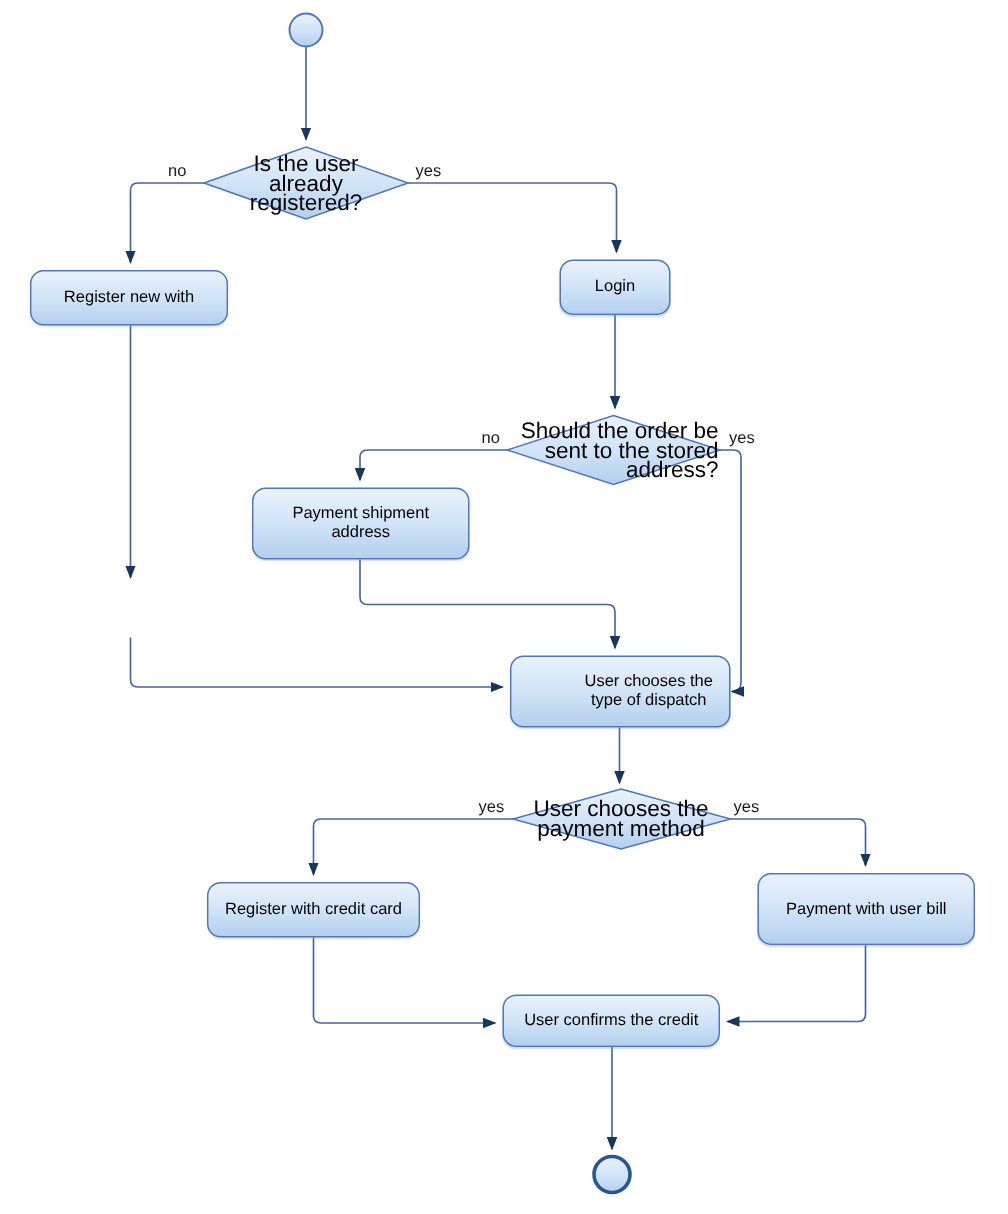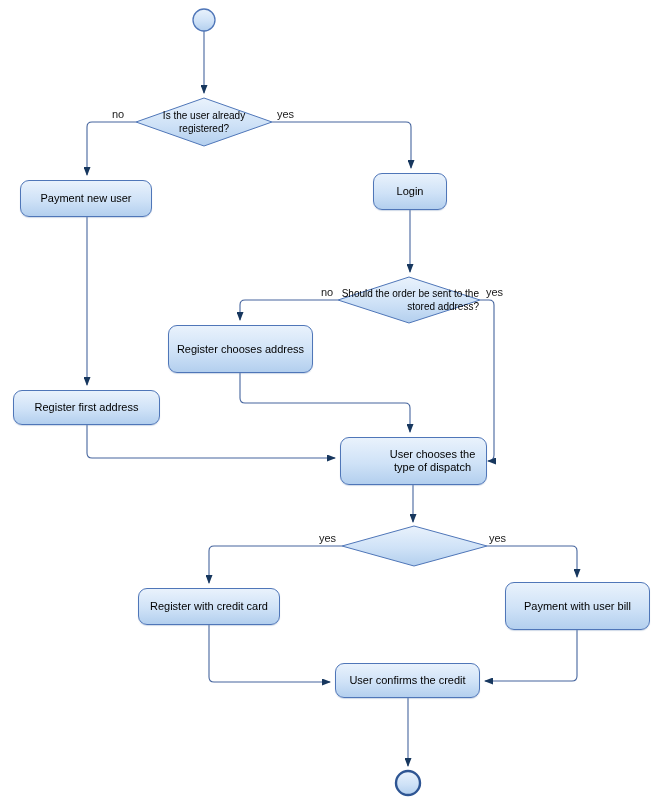--- a/index.html
+++ b/index.html
@@ -31,21 +31,21 @@
     color: #000000;
     padding: 2px 7px;
     box-shadow: 0 1px 1px rgba(120,150,190,0.35);
   }
   .diamond-label {
     position: absolute;
     display: flex;
     align-items: center;
     justify-content: center;
     text-align: center;
-    font-size: 10px;
+    font-size: 15px;
     line-height: 13px;
     color: #000000;
     pointer-events: none;
   }
   .edge-label {
     position: absolute;
     font-size: 11px;
     line-height: 12px;
     color: #1a1a1a;
     white-space: nowrap;
@@ -87,40 +87,40 @@
     </g>
 
     <polygon points="204,98 272,122 204,146 136,122" fill="url(#nodeGrad)" stroke="#4f76b8" stroke-width="1"></polygon>
     <polygon points="409,277 480,300 409,323 338,300" fill="url(#nodeGrad)" stroke="#4f76b8" stroke-width="1"></polygon>
     <polygon points="414,526 487,546 414,566 342,546" fill="url(#nodeGrad)" stroke="#4f76b8" stroke-width="1"></polygon>
 
     <circle cx="204" cy="20" r="11" fill="url(#nodeGrad)" stroke="#4f76b8" stroke-width="1.3"></circle>
     <circle cx="408" cy="783" r="12" fill="url(#nodeGrad)" stroke="#2e5593" stroke-width="2.4"></circle>
   </svg>
 
-  <div class="action-node" style="left:20px;  top:180px; width:132px; height:37px;">Payment new user</div>
+  <div class="action-node" style="left:20px;  top:180px; width:132px; height:37px;">Register new with</div>
 
   <div class="action-node" style="left:373px; top:173px; width:74px;  height:37px;">Login</div>
 
-  <div class="action-node" style="left:168px; top:325px; width:145px; height:48px;">Register chooses address</div>
+  <div class="action-node" style="left:168px; top:325px; width:145px; height:48px;">Payment shipment address</div>
 
-  <div class="action-node" style="left:13px;  top:390px; width:147px; height:35px;">Register first address</div>
 
   <div class="action-node" style="left:340px; top:437px; width:147px; height:48px;padding-left:45px;">User chooses the type of dispatch</div>
 
   <div class="action-node" style="left:138px; top:588px; width:142px; height:37px;">Register with credit card</div>
 
   <div class="action-node" style="left:505px; top:582px; width:145px; height:48px;">Payment with user bill</div>
 
   <div class="action-node" style="left:335px; top:663px; width:145px; height:35px;">User confirms the credit</div>
 
   <div class="diamond-label" style="left:148px; top:103px; width:112px; height:38px;">Is the user already registered?</div>
 
   <div class="diamond-label" style="left:339px; top:281px; width:140px; height:38px;text-align:right;">Should the order be sent to the stored address?</div>
 
+  <div class="diamond-label" style="left:354px; top:527px; width:120px; height:38px;">User chooses the payment method</div>
 
   <span class="edge-label" style="left:112px; top:108px;">no</span>
   <span class="edge-label" style="left:277px; top:108px;">yes</span>
   <span class="edge-label" style="left:321px; top:286px;">no</span>
   <span class="edge-label" style="left:486px; top:286px;">yes</span>
   <span class="edge-label" style="left:319px; top:532px;">yes</span>
   <span class="edge-label" style="left:489px; top:532px;">yes</span>
 
 </div>
 

